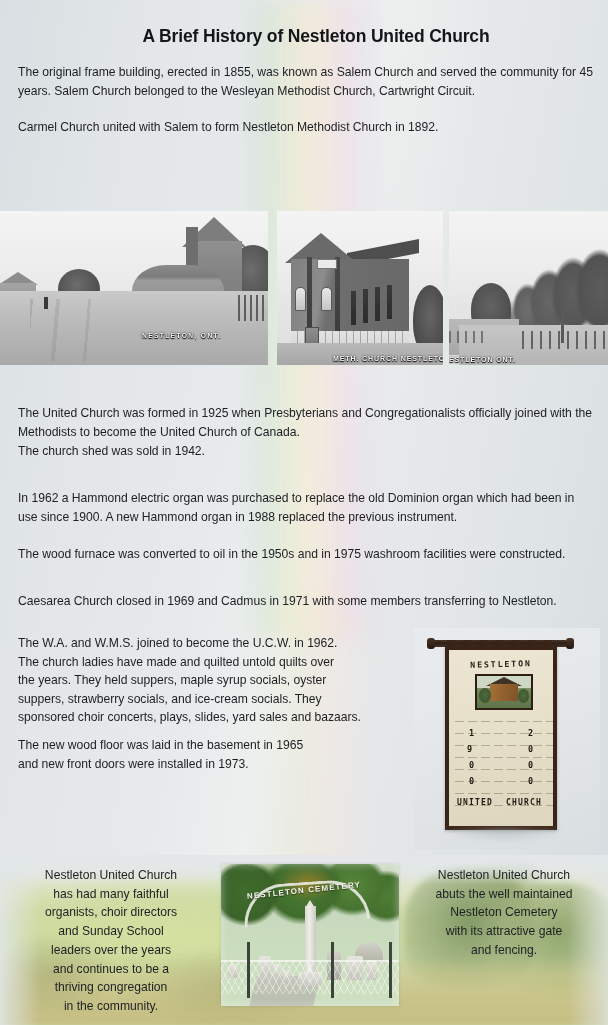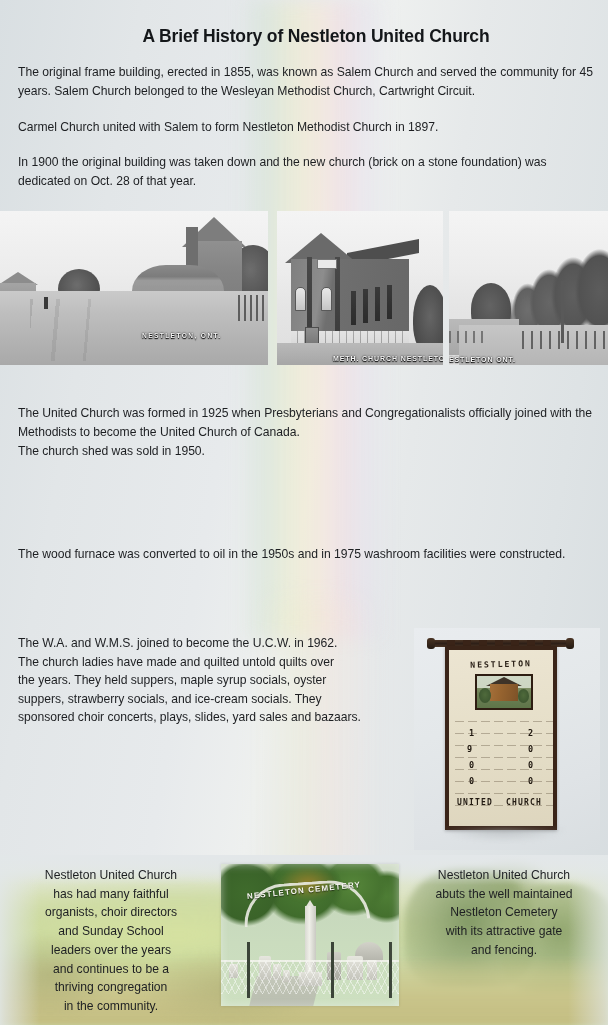--- a/index.html
+++ b/index.html
@@ -604,22 +604,21 @@
 
 <div id="page">
 
   <div class="bg-base"></div>
   <div class="bg-prism"></div>
   <div class="bg-prism2"></div>
 
   <div class="doc-title">A Brief History of Nestleton United Church</div>
 
   <div class="para" style="top:63px;">The original frame building, erected in 1855, was known as Salem Church and served the community for 45 years. Salem Church belonged to the Wesleyan Methodist Church, Cartwright Circuit.</div>
-  <div class="para" style="top:118px;">Carmel Church united with Salem to form Nestleton Methodist Church in 1897.</div>
-  <div class="para" style="top:153px;">In 1900 the original building was taken down and the new church (brick on a stone foundation) was dedicated on Oct. 28 of that year.</div>
+  <div class="para" style="top:118px;">Carmel Church united with Salem to form Nestleton Methodist Church in 1892.</div>
 
   <div class="photo-strip">
 
     <div class="photo ph1">
       <div class="sky"></div>
       <div class="p1-tree p1-t1"></div>
       <div class="p1-church-roof"></div>
       <div class="p1-church"></div>
       <div class="p1-tower"></div>
       <div class="p1-barn"></div>
@@ -663,28 +662,32 @@
       <div class="p3-field"></div>
       <div class="p3-road"></div>
       <div class="p3-pole"></div>
       <div class="p3-fence"></div>
       <div class="p3-fence-l"></div>
       <div class="p3-caption">NESTLETON ONT.</div>
     </div>
   </div>
 
   <div class="para" style="top:404px;">The United Church was formed in 1925 when Presbyterians and Congregationalists officially joined with the Methodists to become the United Church of Canada.</div>
-  <div class="para" style="top:442px;">The church shed was sold in 1950.</div>
+  <div class="para" style="top:442px;">The church shed was sold in 1942.</div>
+  <div class="para" style="top:489px;">In 1962 a Hammond electric organ was purchased to replace the old Dominion organ which had been in use since 1900. A new Hammond organ in 1988 replaced the previous instrument.</div>
   <div class="para" style="top:545px;">The wood furnace was converted to oil in the 1950s and in 1975 washroom facilities were constructed.</div>
+  <div class="para" style="top:592px;">Caesarea Church closed in 1969 and Cadmus in 1971 with some members transferring to Nestleton.</div>
 
   <div class="para" style="top:634px; width:400px; white-space:pre-line;">The W.A. and W.M.S. joined to become the U.C.W. in 1962.
 The church ladies have made and quilted untold quilts over
 the years. They held suppers, maple syrup socials, oyster
 suppers, strawberry socials, and ice-cream socials. They
 sponsored choir concerts, plays, slides, yard sales and bazaars.</div>
+  <div class="para" style="top:736px; width:400px; white-space:pre-line;">The new wood floor was laid in the basement in 1965
+and new front doors were installed in 1973.</div>
 
   <div class="quilt-photo">
     <div class="quilt-wall"></div>
     <div class="quilt-rod"></div>
     <div class="quilt-rod-knob-l"></div>
     <div class="quilt-rod-knob-r"></div>
     <div class="quilt-tabs"></div>
 
     <div class="quilt-body">
       <div class="quilt-face">

